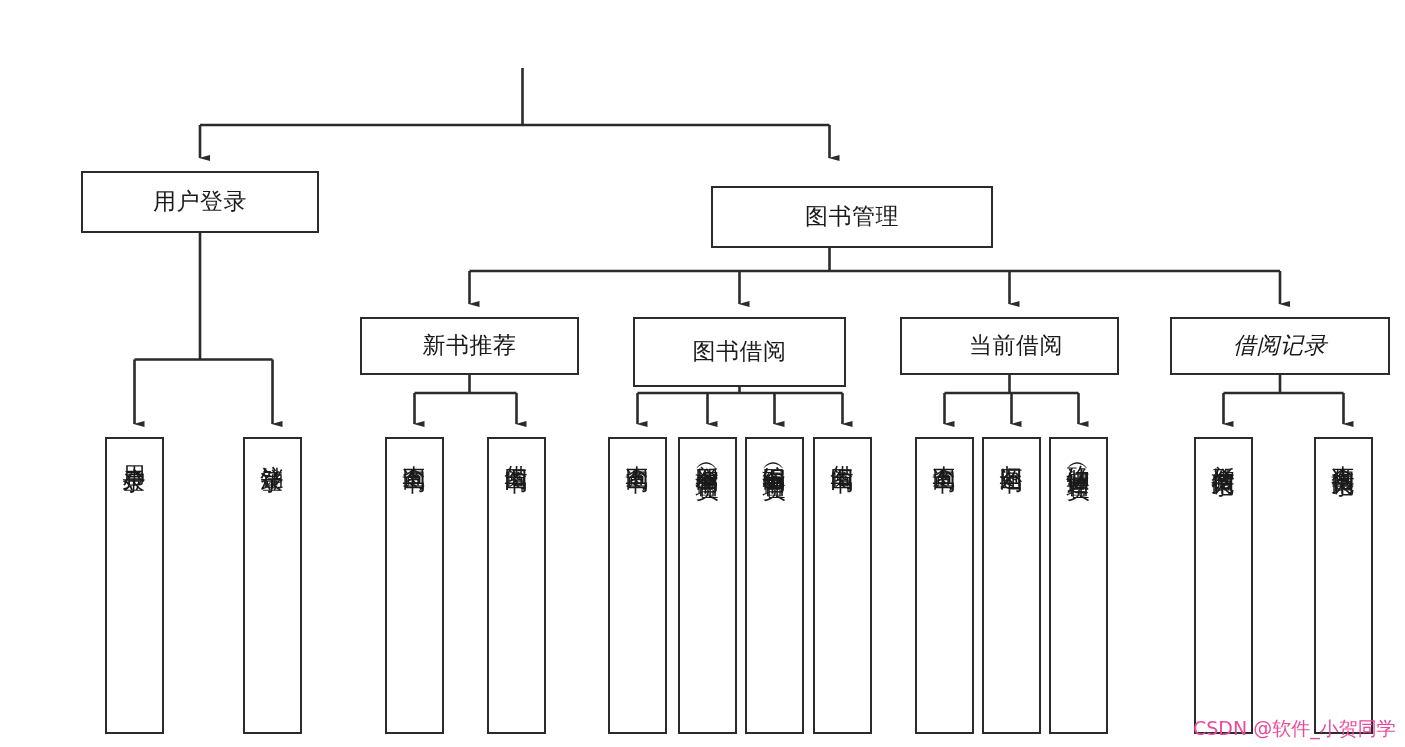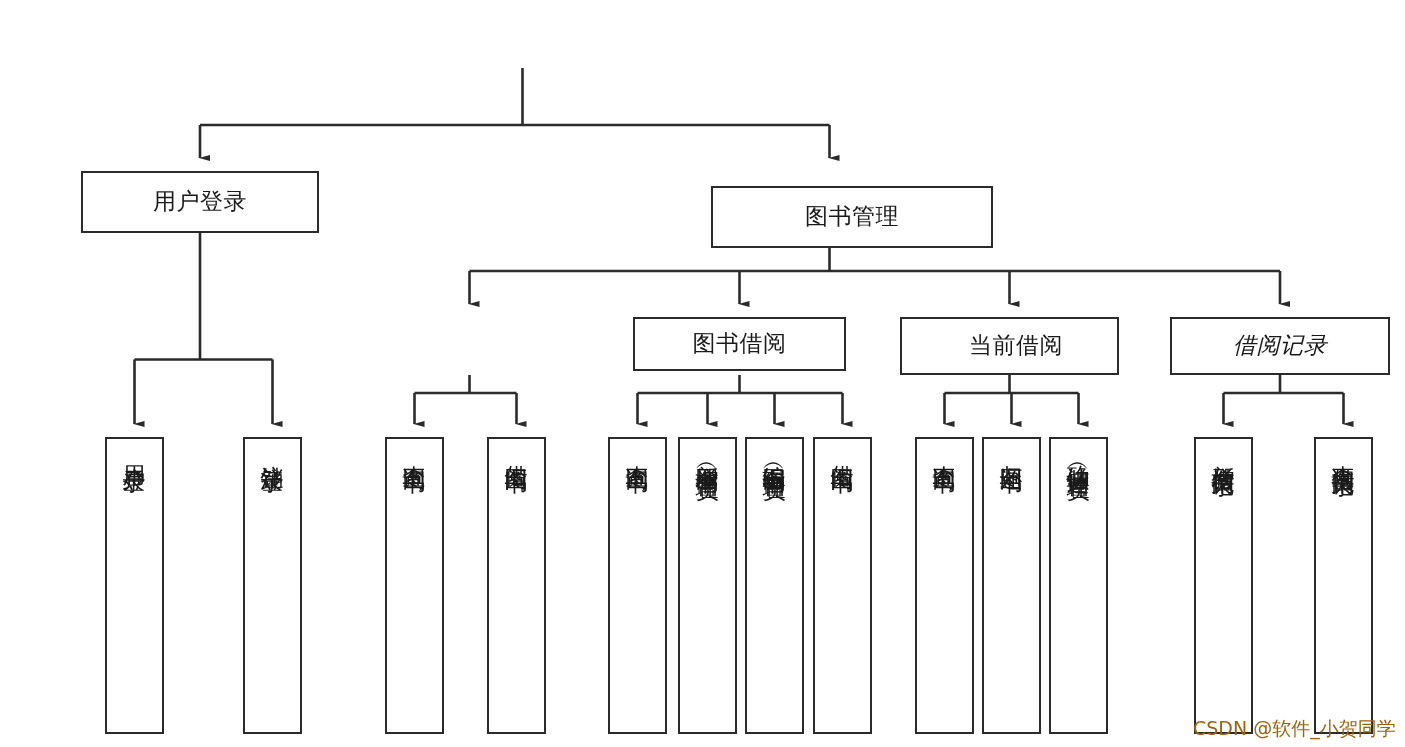--- a/index.html
+++ b/index.html
@@ -124,21 +124,24 @@
   </svg>
 
 
   <div class="node horizontal" id="node-user-login" style="left: 81px; top: 171px; width: 238px; height: 62px;">
     <span class="node-label">用户登录</span>
   </div>
   <div class="node horizontal" id="node-book-management" style="left: 711px; top: 171px; width: 282px; height: 62px; margin-top: 15px;">
     <span class="node-label">图书管理</span>
   </div>
 
-  <div class="node horizontal" id="node-book-borrow" style="left: 633px; top: 317px; width: 213px; height: 54px;">
+  <div class="node horizontal" id="node-new-book-recommend" style="left: 360px; top: 317px; width: 219px; height: 58px;">
+    <span class="node-label">新书推荐</span>
+  </div>
+  <div class="node horizontal" id="node-book-borrow" style="left: 633px; top: 317px; width: 213px; height: 70px;">
     <span class="node-label">图书借阅</span>
   </div>
   <div class="node horizontal" id="node-current-borrow" style="left: 900px; top: 317px; width: 219px; height: 58px; padding-left: 13px;">
     <span class="node-label">当前借阅</span>
   </div>
   <div class="node horizontal" id="node-borrow-record" style="left: 1170px; top: 317px; width: 220px; height: 58px; font-style: italic;">
     <span class="node-label">借阅记录</span>
   </div>
 
   <div class="node vertical" id="node-leaf-user-login" style="left: 105px; top: 437px; width: 59px; height: 297px;">
@@ -174,15 +177,15 @@
   <div class="node vertical" id="node-leaf-confirm-return-admin" style="left: 1049px; top: 437px; width: 59px; height: 297px;">
     <span class="node-label">确认归还（管理员）</span>
   </div>
   <div class="node vertical" id="node-leaf-add-borrow-record" style="left: 1194px; top: 437px; width: 59px; height: 297px;">
     <span class="node-label">新增借阅记录</span>
   </div>
   <div class="node vertical" id="node-leaf-query-borrow-record" style="left: 1314px; top: 437px; width: 59px; height: 297px;">
     <span class="node-label">查询借阅记录</span>
   </div>
 
-  <div class="watermark" style="left: 1193px; top: 716px; color: #a16207;">CSDN @软件_小贺同学</div>
+  <div class="watermark" style="left: 1193px; top: 716px; color: #ec4899;">CSDN @软件_小贺同学</div>
 
 </div>
 
 </body></html>

